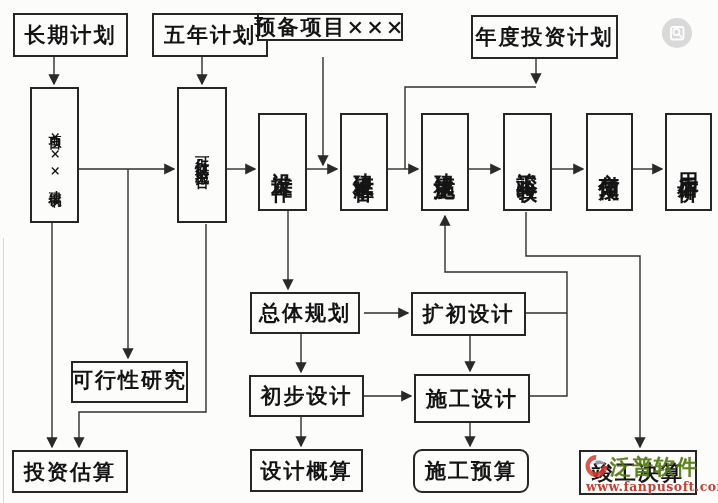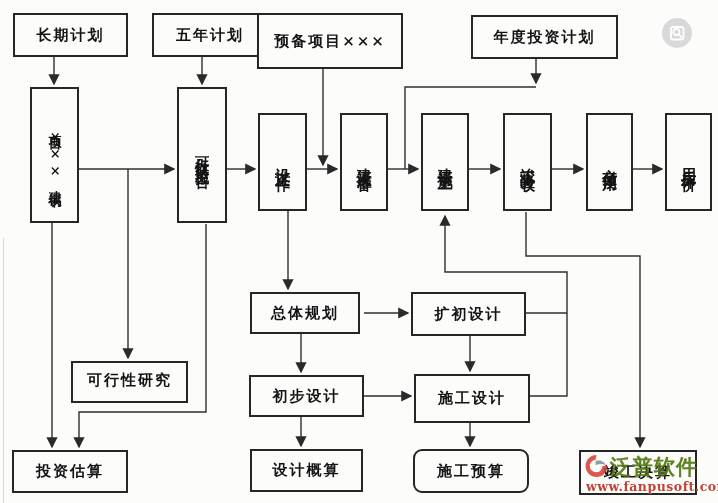--- a/index.html
+++ b/index.html
@@ -3,30 +3,30 @@
 <meta charset="utf-8">
 <style>
   html,body{margin:0;padding:0;background:#ffffff;}
   #stage{
     position:relative;width:718px;height:503px;background:#fcfcfb;
     font-family:"DejaVu Serif","Liberation Serif",serif;overflow:hidden;
   }
   .node{
     position:absolute;box-sizing:border-box;border:2px solid #262626;
     background:#fcfcfb;color:#141414;display:flex;align-items:center;justify-content:center;
-    font-size:15px;font-weight:600;letter-spacing:2px;text-align:center;line-height:1.1;
+    font-size:21px;font-weight:600;letter-spacing:2px;text-align:center;line-height:1.1;
     white-space:nowrap;
   }
   .node.v{
     writing-mode:vertical-rl;text-orientation:upright;letter-spacing:3px;
   }
   
   #n0{left:13px;top:13px;width:115px;height:44px;}
   #n1{left:136px;top:13px;width:116px;height:44px;margin-left:16px;}
-  #n2{left:257px;top:13px;width:146px;height:56px;}
+  #n2{left:257px;top:13px;width:146px;height:28px;}
   #n3{left:471px;top:15px;width:147px;height:44px;}
   
   #n4{left:30px;top:87px;width:49px;height:136px;font-size:13px;letter-spacing:2px;}
   #n5{left:177px;top:87px;width:50px;height:136px;font-size:14px;}
   #n6{left:258px;top:113px;width:49px;height:98px;}
   #n7{left:340px;top:113px;width:48px;height:98px;}
   #n8{left:421px;top:113px;width:48px;height:98px;}
   #n9{left:503px;top:113px;width:49px;height:98px;}
   #n10{left:586px;top:113px;width:47px;height:98px;}
   #n11{left:665px;top:113px;width:47px;height:98px;}

